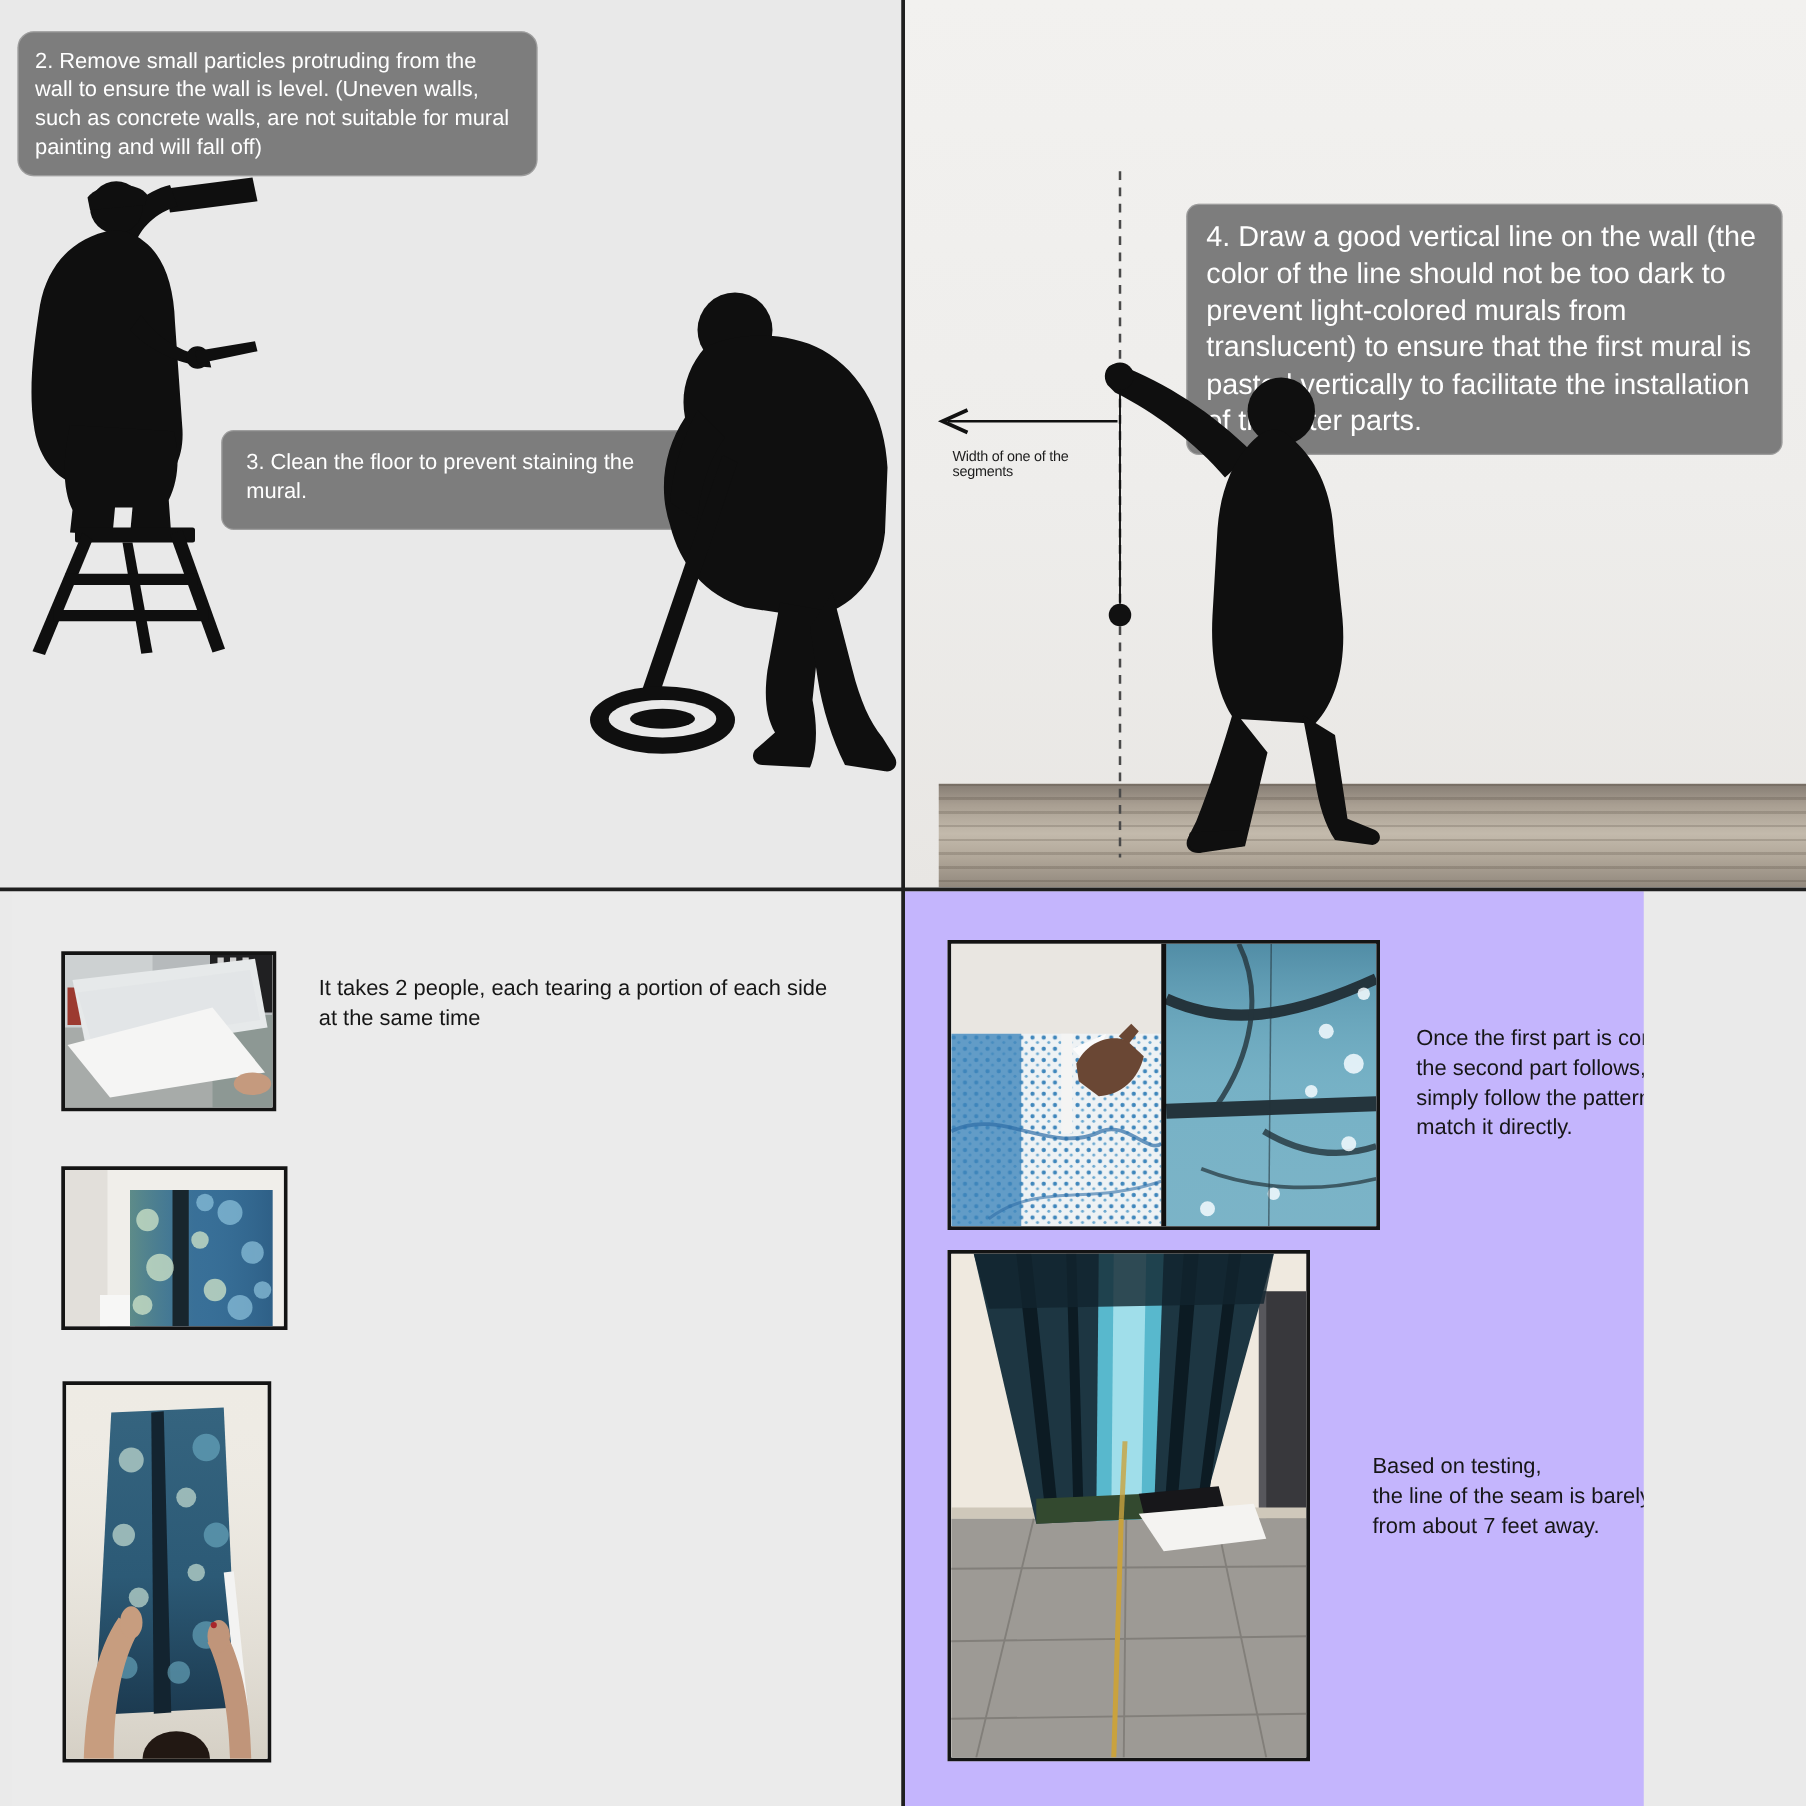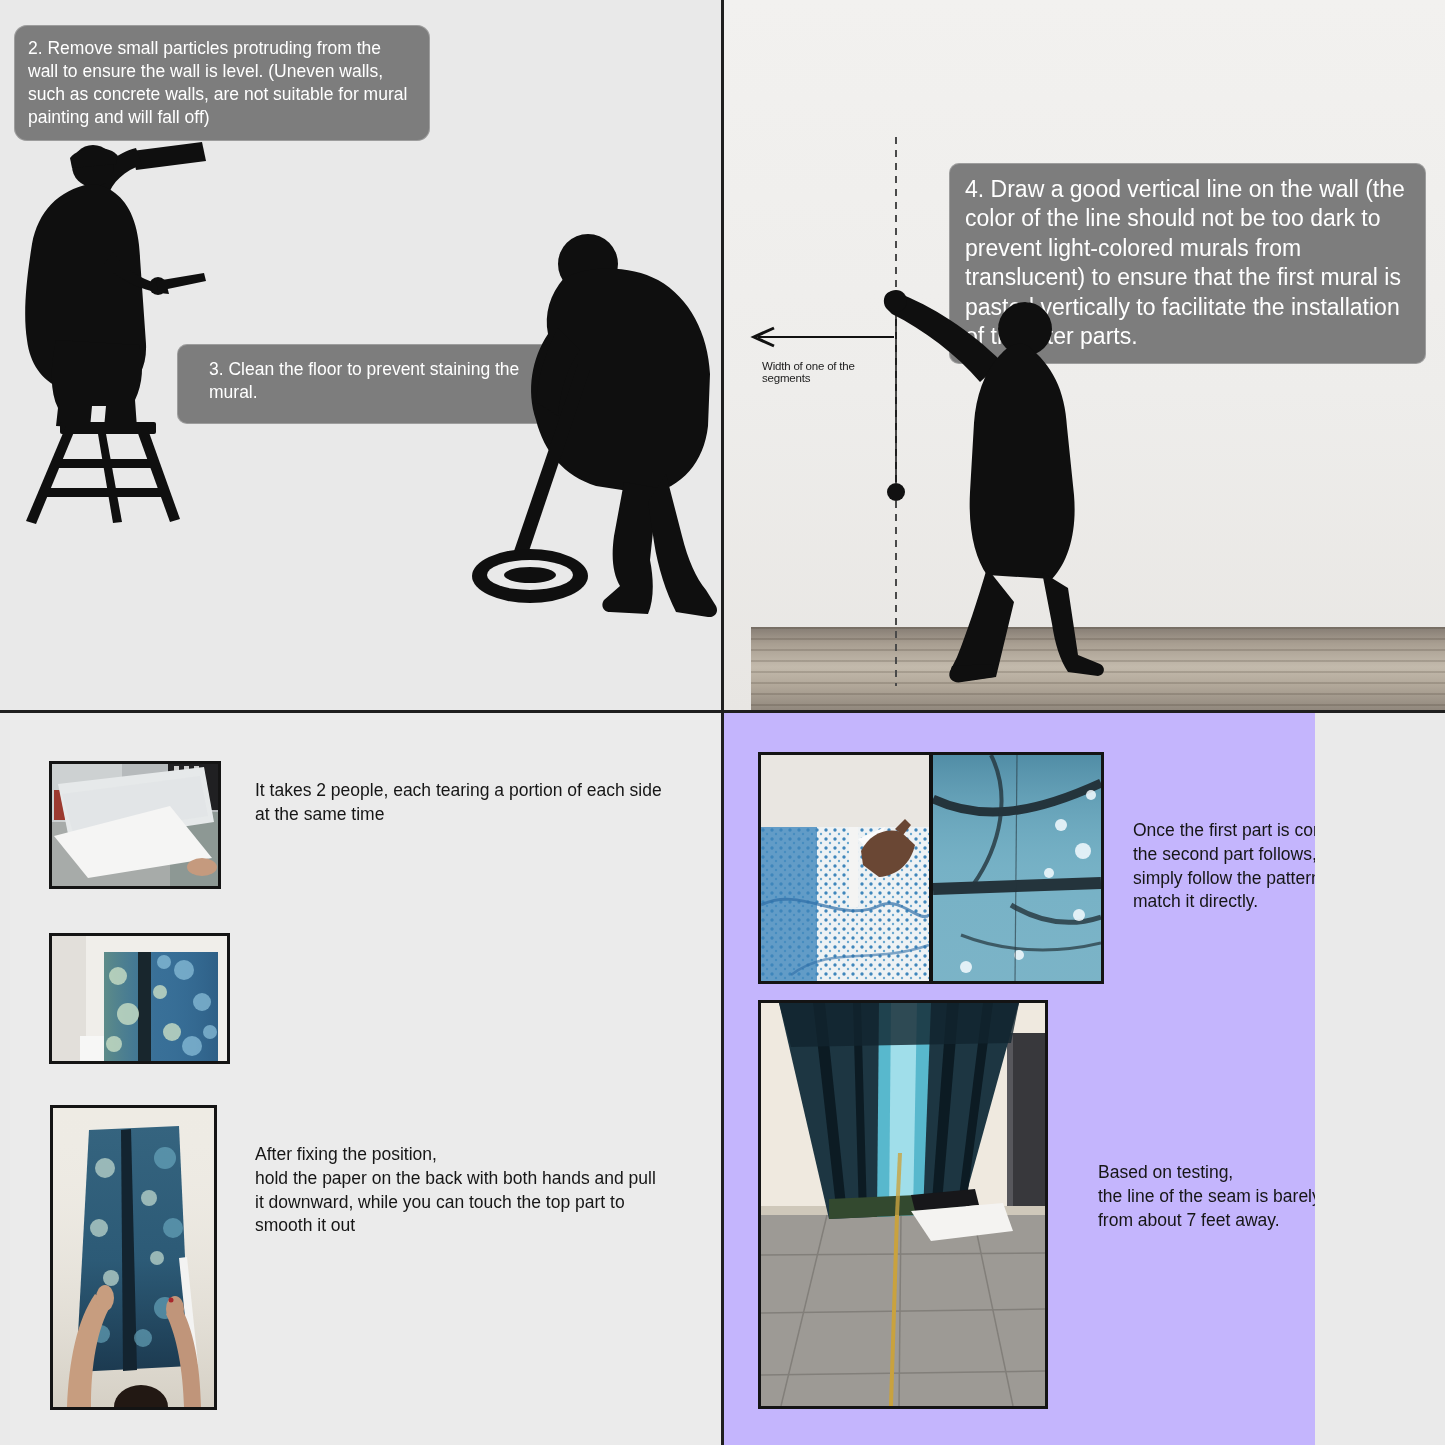--- a/index.html
+++ b/index.html
@@ -16,21 +16,21 @@
   .divider{position:absolute;background:#1f1f1f;}
   #div-v{left:721px;top:0;width:3px;height:1445px;}
   #div-h{left:0;top:710px;width:1445px;height:3px;}
 
   .gray-box{
     position:absolute;background:#7d7d7d;border-radius:10px;
     color:#fff;font-size:17.5px;line-height:1.32;padding:12px 14px;
     box-shadow:0 0 0 1px rgba(255,255,255,0.25) inset;
   }
   #box-step2{left:14px;top:25px;width:388px;min-height:86px;border-radius:13px;}
-  #box-step3{left:177px;top:344px;width:358px;height:52px;padding:14px 32px;}
+  #box-step3{left:177px;top:344px;width:358px;height:52px;padding:14px 20px;}
   #box-step4{left:225px;top:163px;width:445px;min-height:84px;font-size:23px;line-height:1.28;padding:12px 16px;}
 
   .sil{position:absolute;}
   #ladder-man{left:10px;top:140px;}
   #mop-man{left:452px;top:222px;}
   #wall-man{left:132px;top:280px;}
   #tr-annot{position:absolute;left:0;top:0;}
   #width-label{
     position:absolute;left:38px;top:360px;width:140px;
     font-size:11.5px;letter-spacing:-0.2px;color:#1d1d1d;
@@ -224,24 +224,20 @@
         </g>
         <path d="M126,150 L137,258 L145,256 L134,149 Z" fill="#f3f3f2"></path>
         <path d="M14,299 C16,252 24,212 42,186 L58,197 C44,221 38,257 38,299 Z" fill="#c79d7f"></path>
         <ellipse cx="52" cy="190" rx="9" ry="13" fill="#c79d7f"></ellipse>
         <path d="M148,299 C147,254 140,220 127,197 L113,206 C124,229 130,262 131,299 Z" fill="#c0957a"></path>
         <ellipse cx="122" cy="201" rx="9" ry="13" fill="#c0957a"></ellipse>
         <circle cx="118" cy="192" r="2.5" fill="#a8262b"></circle>
         <ellipse cx="88" cy="299" rx="27" ry="22" fill="#221813"></ellipse>
       </svg>
     </div>
-    <div id="cap-fix" class="cap multiline">After fixing the position,
-hold the paper on the back with both hands and pull
-it downward, while you can touch the top part to
-smooth it out</div>
   </div>
 
   <div id="quad-br" class="quad">
 
     <div id="photo-pair" class="photo">
       <svg viewBox="0 0 340 226" width="340" height="226">
         <defs>
           <pattern id="speck" width="9" height="9" patternUnits="userSpaceOnUse">
             <rect width="9" height="9" fill="#eef2f4"></rect>
             <circle cx="2" cy="3" r="1.7" fill="#3f86bb"></circle>

